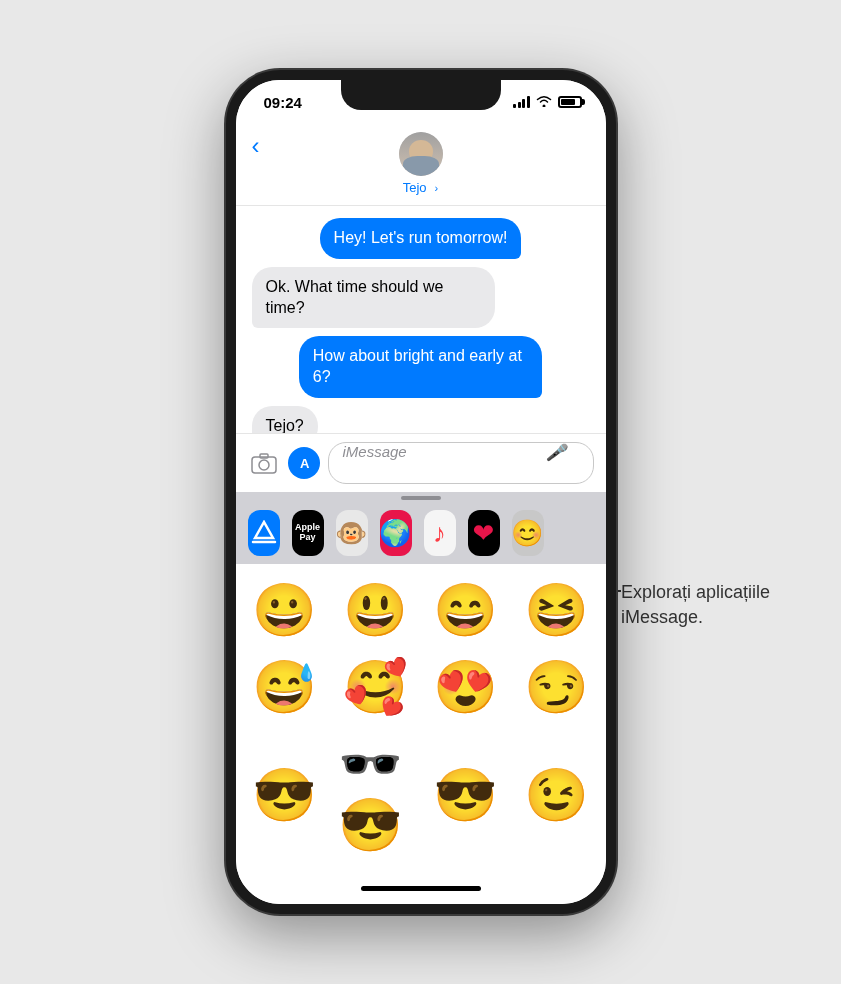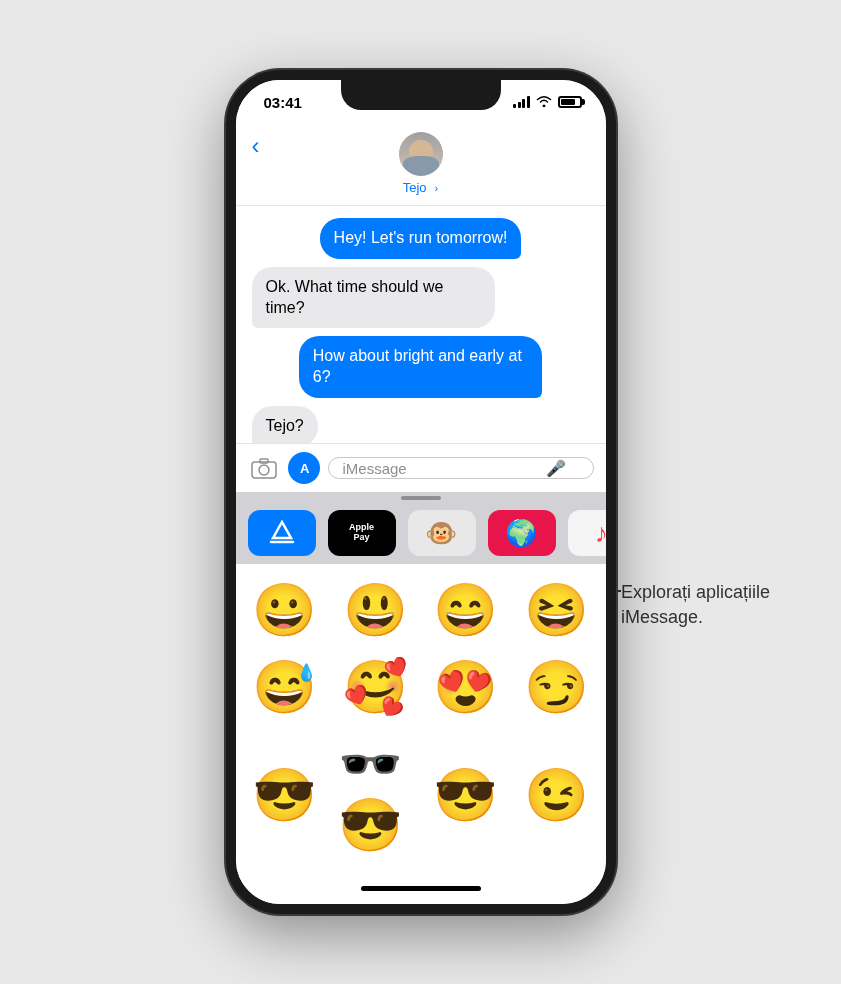--- a/index.html
+++ b/index.html
@@ -260,50 +260,50 @@
       align-items: center;
       justify-content: center;
       color: white;
       font-size: 16px;
       font-weight: bold;
       cursor: pointer;
     }
 
     .message-input {
       flex: 1;
-      height: 22px;
+      height: 42px;
       border: 1px solid #c8c8c8;
       border-radius: 18px;
       padding: 0 36px 0 14px;
       font-size: 15px;
       color: #8e8e93;
       display: flex;
-      align-items: center;
-      position: relative;
+      position: relative;
+      font-style: italic;
     }
 
     .mic-btn {
       position: absolute;
       right: 26px;
       color: #8e8e93;
       font-size: 16px;
     }
 
     
     .app-tray {
       background: #d1d1d6;
       padding: 8px 12px;
       display: flex;
       align-items: center;
       gap: 12px;
       overflow-x: auto;
     }
 
     .tray-icon {
-      width: 68px;
+      width: 32px;
       height: 46px;
       border-radius: 12px;
       display: flex;
       align-items: center;
       justify-content: center;
       font-size: 22px;
       cursor: pointer;
       flex-shrink: 0;
     }
 
@@ -406,21 +406,21 @@
   <div class="annotation-line"></div>
   <span class="annotation-text">Explorați aplicațiile iMessage.</span>
 </div>
 
 <div class="phone-frame">
   <div class="notch"></div>
 
   <div class="phone-content">
 
     <div class="status-bar">
-      <span class="status-time">03:41</span>
+      <span class="status-time">09:24</span>
       <div class="status-icons">
         <div class="signal-bars">
           <div class="signal-bar" style="height:4px"></div>
           <div class="signal-bar" style="height:6px"></div>
           <div class="signal-bar" style="height:9px"></div>
           <div class="signal-bar" style="height:12px"></div>
         </div>
         <span class="wifi-icon">
           <svg width="16" height="12" viewBox="0 0 16 12">
             <path d="M8 9.5 a1.5 1.5 0 0 1 0 3 a1.5 1.5 0 0 1 0-3z" fill="#000"></path>

